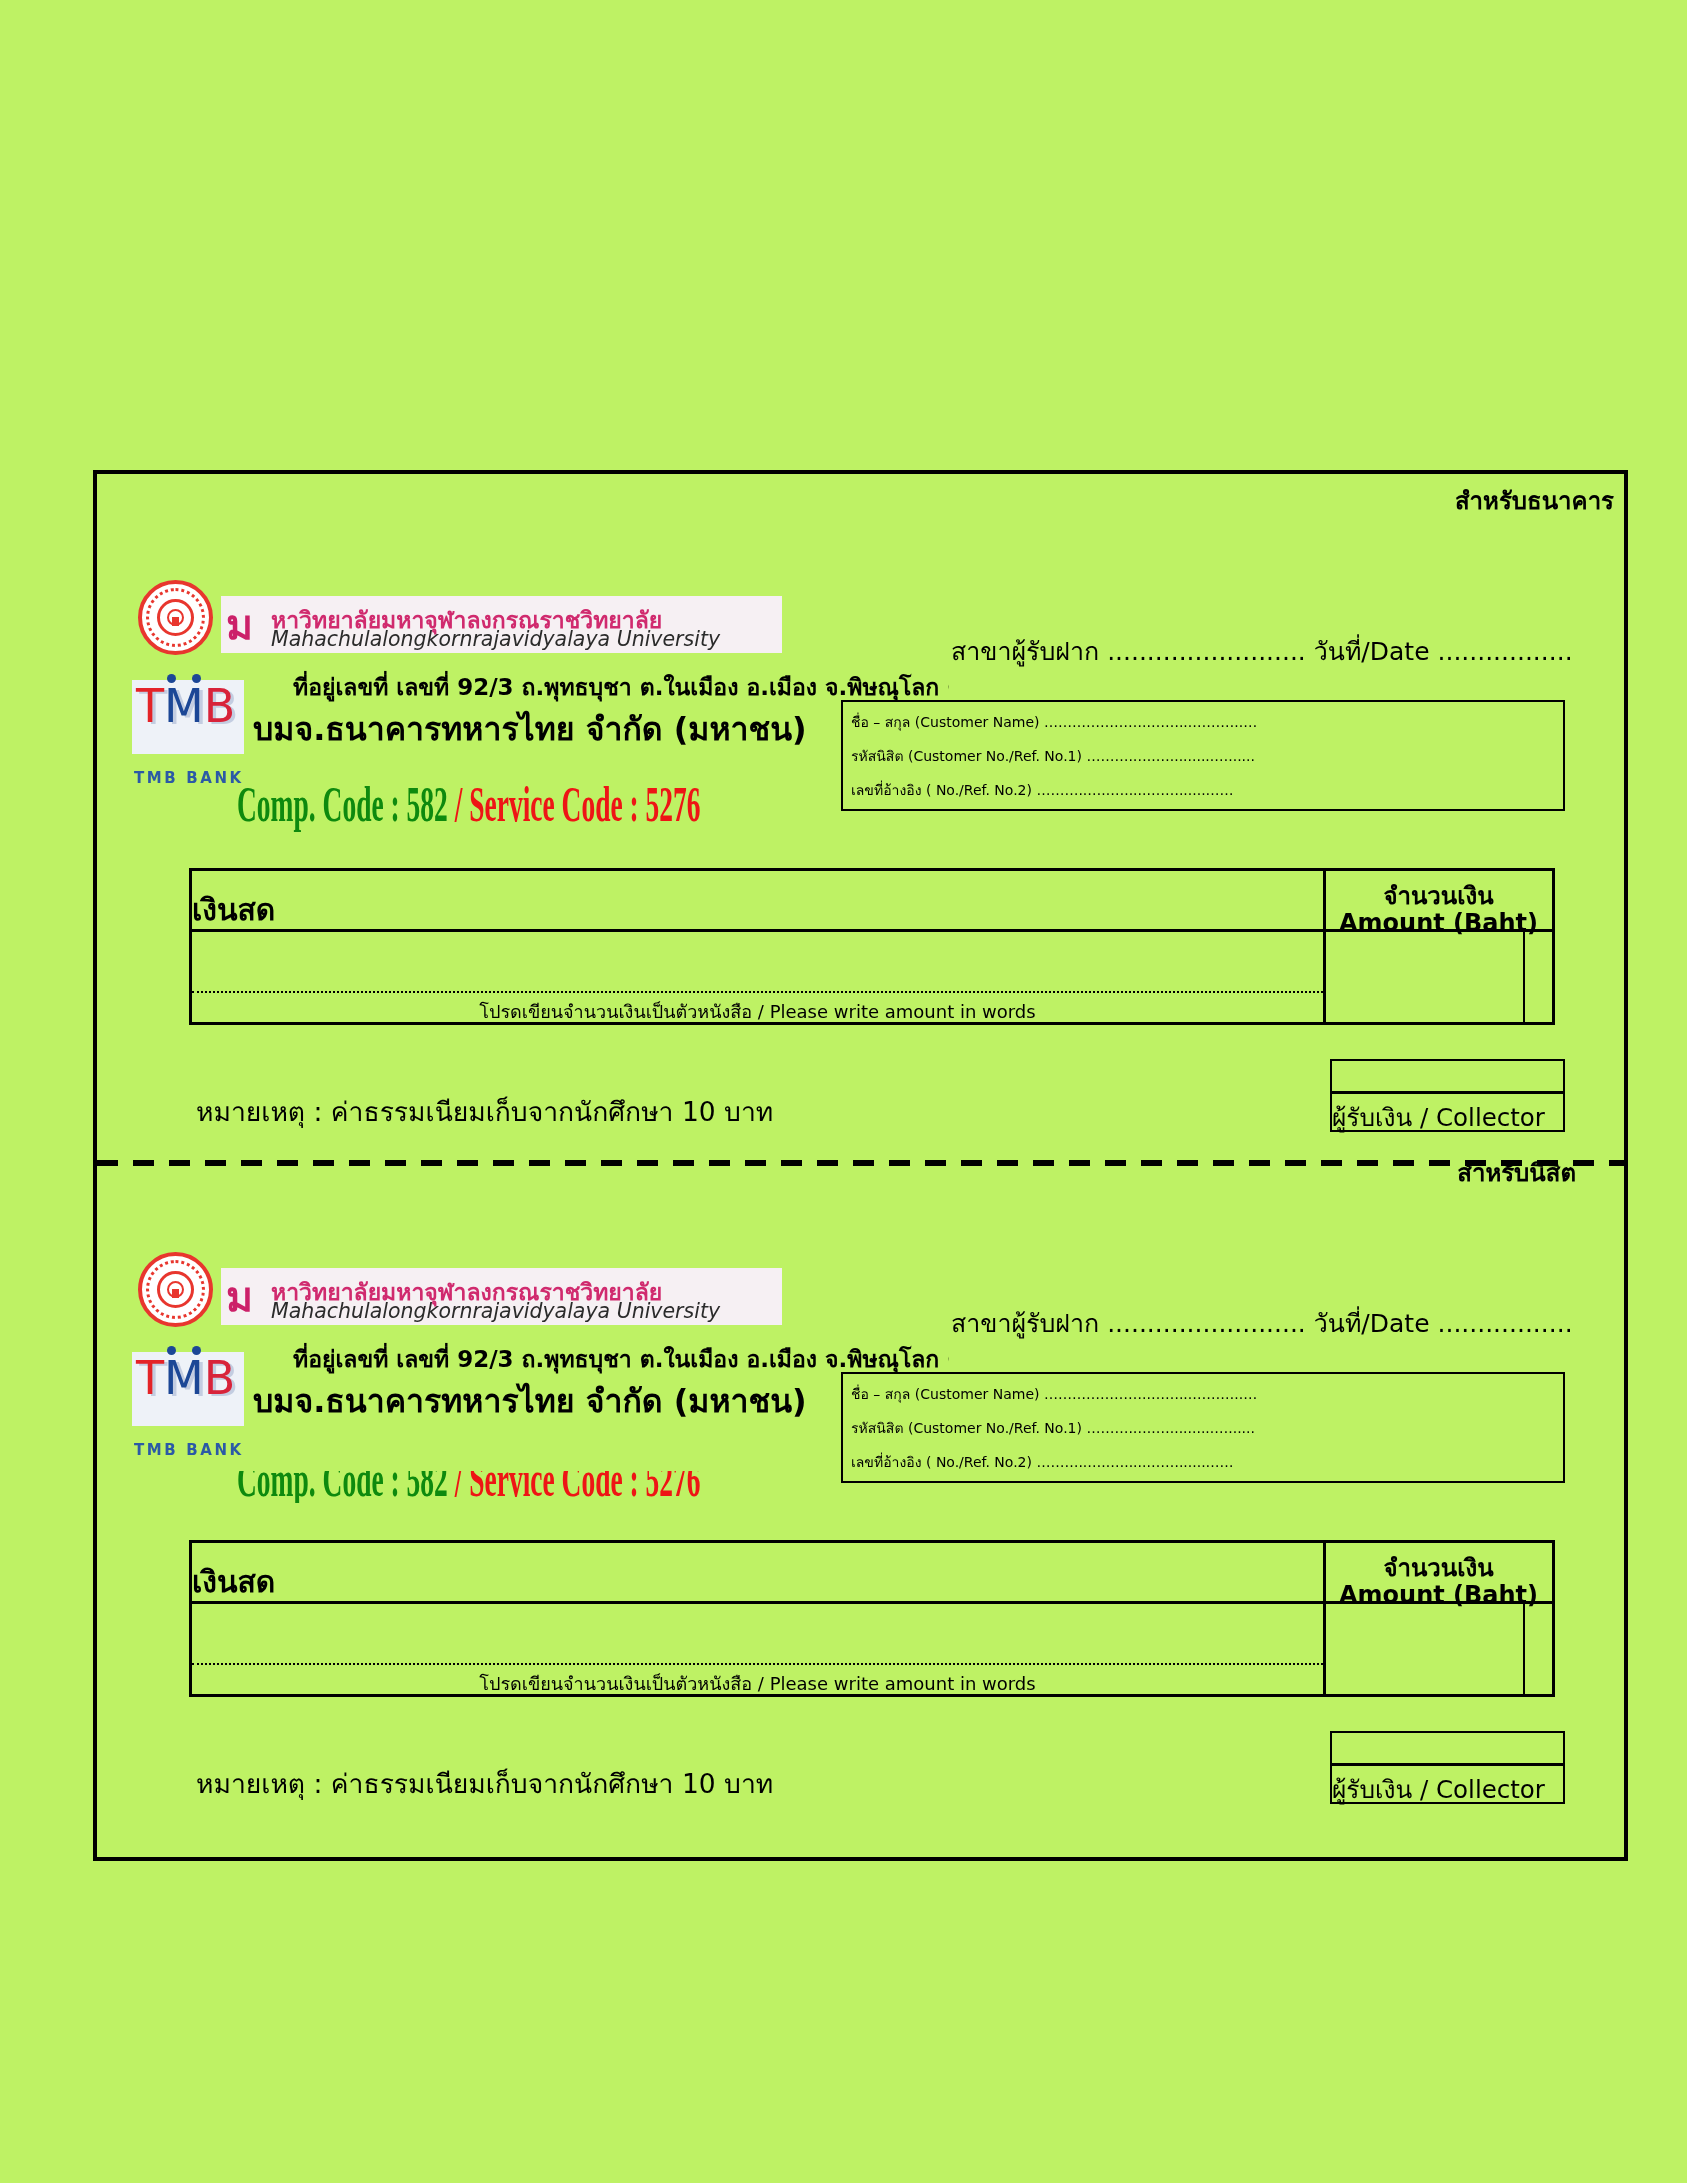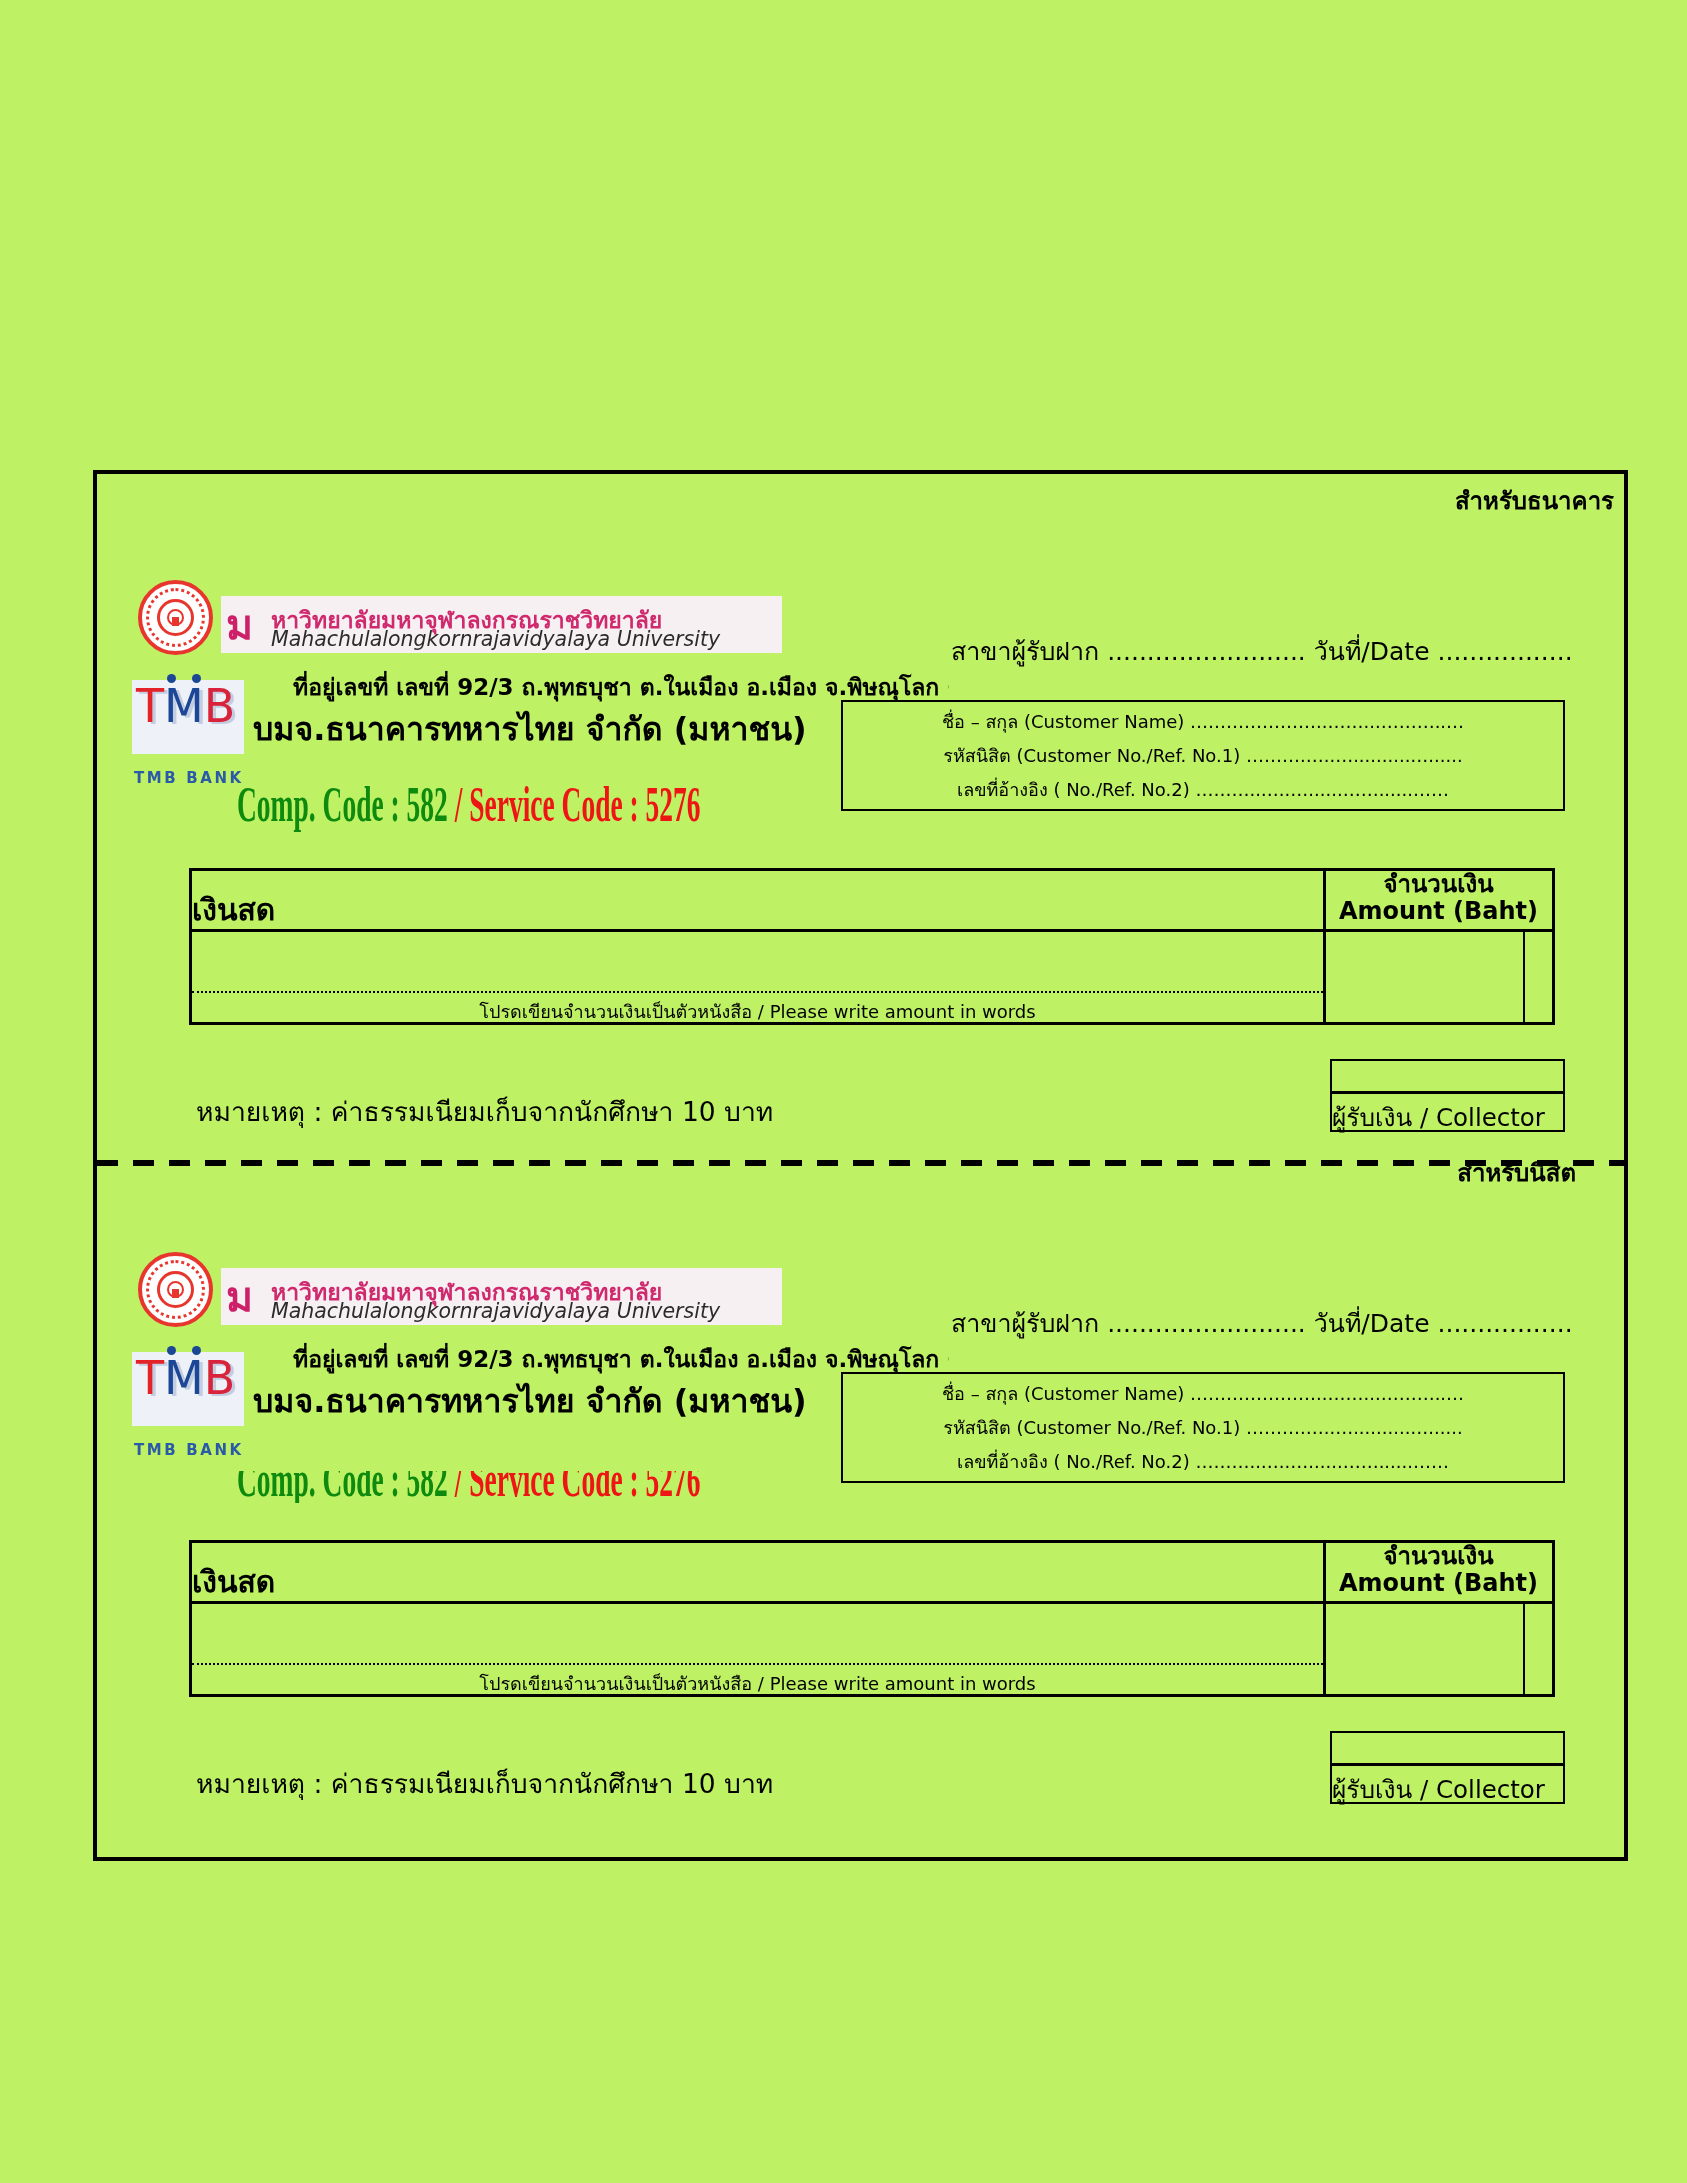--- a/index.html
+++ b/index.html
@@ -37,37 +37,37 @@
                text-shadow:3.3px 2px 0 rgba(160,175,205,.55);}
   .tmb-t{color:#e42328;} .tmb-m{color:#1c4796;position:relative;} .tmb-b{color:#d8233a;}
   .tmb-m .mdot{position:absolute;width:9.3px;height:9.3px;border-radius:50%;background:#1c4796;top:-5.3px;}
   .tmb-m .mdot.d1{left:2.6px;} .tmb-m .mdot.d2{right:2.6px;}
   .tmb-bank{position:absolute;left:134px;top:263px;font-size:15px;font-weight:bold;color:#2b5aa6;letter-spacing:2.6px;white-space:nowrap;margin-top:36px;}
   .company{position:absolute;left:253px;top:233px;font-size:32px;font-weight:bold;white-space:nowrap;}
 
   
   .cust-box{position:absolute;left:841px;top:230px;width:724px;height:111px;border:2.6px solid #000;
             box-sizing:border-box;overflow:hidden;padding:2.6px 8px;}
-  .cust-row{font-size:18px;line-height:34px;white-space:nowrap;overflow:hidden;text-align:center;}
+  .cust-row{font-size:14px;line-height:34px;white-space:nowrap;overflow:hidden;}
 
   
   .comp-wrap{position:absolute;left:237px;top:308px;height:54px;overflow:hidden;width:556px;}
   .slip2 .comp-wrap{top:329px;height:32px;}
   .comp-text{font-family:"Liberation Serif","DejaVu Serif",serif;font-weight:bold;font-size:50px;
              line-height:53px;transform:scaleX(.55);transform-origin:left top;white-space:nowrap;}
   .slip2 .comp-text{margin-top:-18.5px;}
   .comp-green{color:#0e8a0e;} .comp-red{color:#ee1515;}
 
   
   .pay-table{position:absolute;left:189px;top:398px;width:1366px;height:157px;border:3.3px solid #000;box-sizing:border-box;}
   .pt-headsep{position:absolute;left:0;right:0;top:58px;height:2.6px;background:#000;}
   .pt-coldiv{position:absolute;left:1131px;top:0;bottom:0;width:2.6px;background:#000;}
   .pt-satang{position:absolute;left:1331px;top:61px;bottom:0;width:2px;background:#000;}
   .pt-cash{position:absolute;left:0;top:14.6px;width:1131px;text-align:left;font-size:30px;font-weight:bold;}
-  .pt-amt{position:absolute;left:1134px;top:0;width:225px;text-align:center;font-size:24px;font-weight:bold;line-height:26.5px;}
+  .pt-amt{position:absolute;left:1134px;top:12px;width:225px;text-align:center;font-size:24px;font-weight:bold;line-height:26.5px;}
   .pt-dotted{position:absolute;left:0;top:120px;width:1131px;border-top:2px dotted #000;}
   .pt-words{position:absolute;left:0;top:126px;width:1131px;text-align:center;font-size:18px;}
 
   
   .collector{position:absolute;left:1330px;top:589px;width:235px;height:73px;border:2.6px solid #000;box-sizing:border-box;}
   .collector .cdiv{position:absolute;left:0;right:0;top:30px;height:2.6px;background:#000;}
   .collector .clabel{position:absolute;left:0;right:0;top:37px;text-align:left;font-size:24.5px;}
 
   .note{position:absolute;left:196px;top:621px;font-size:26.5px;white-space:nowrap;}
 </style>

